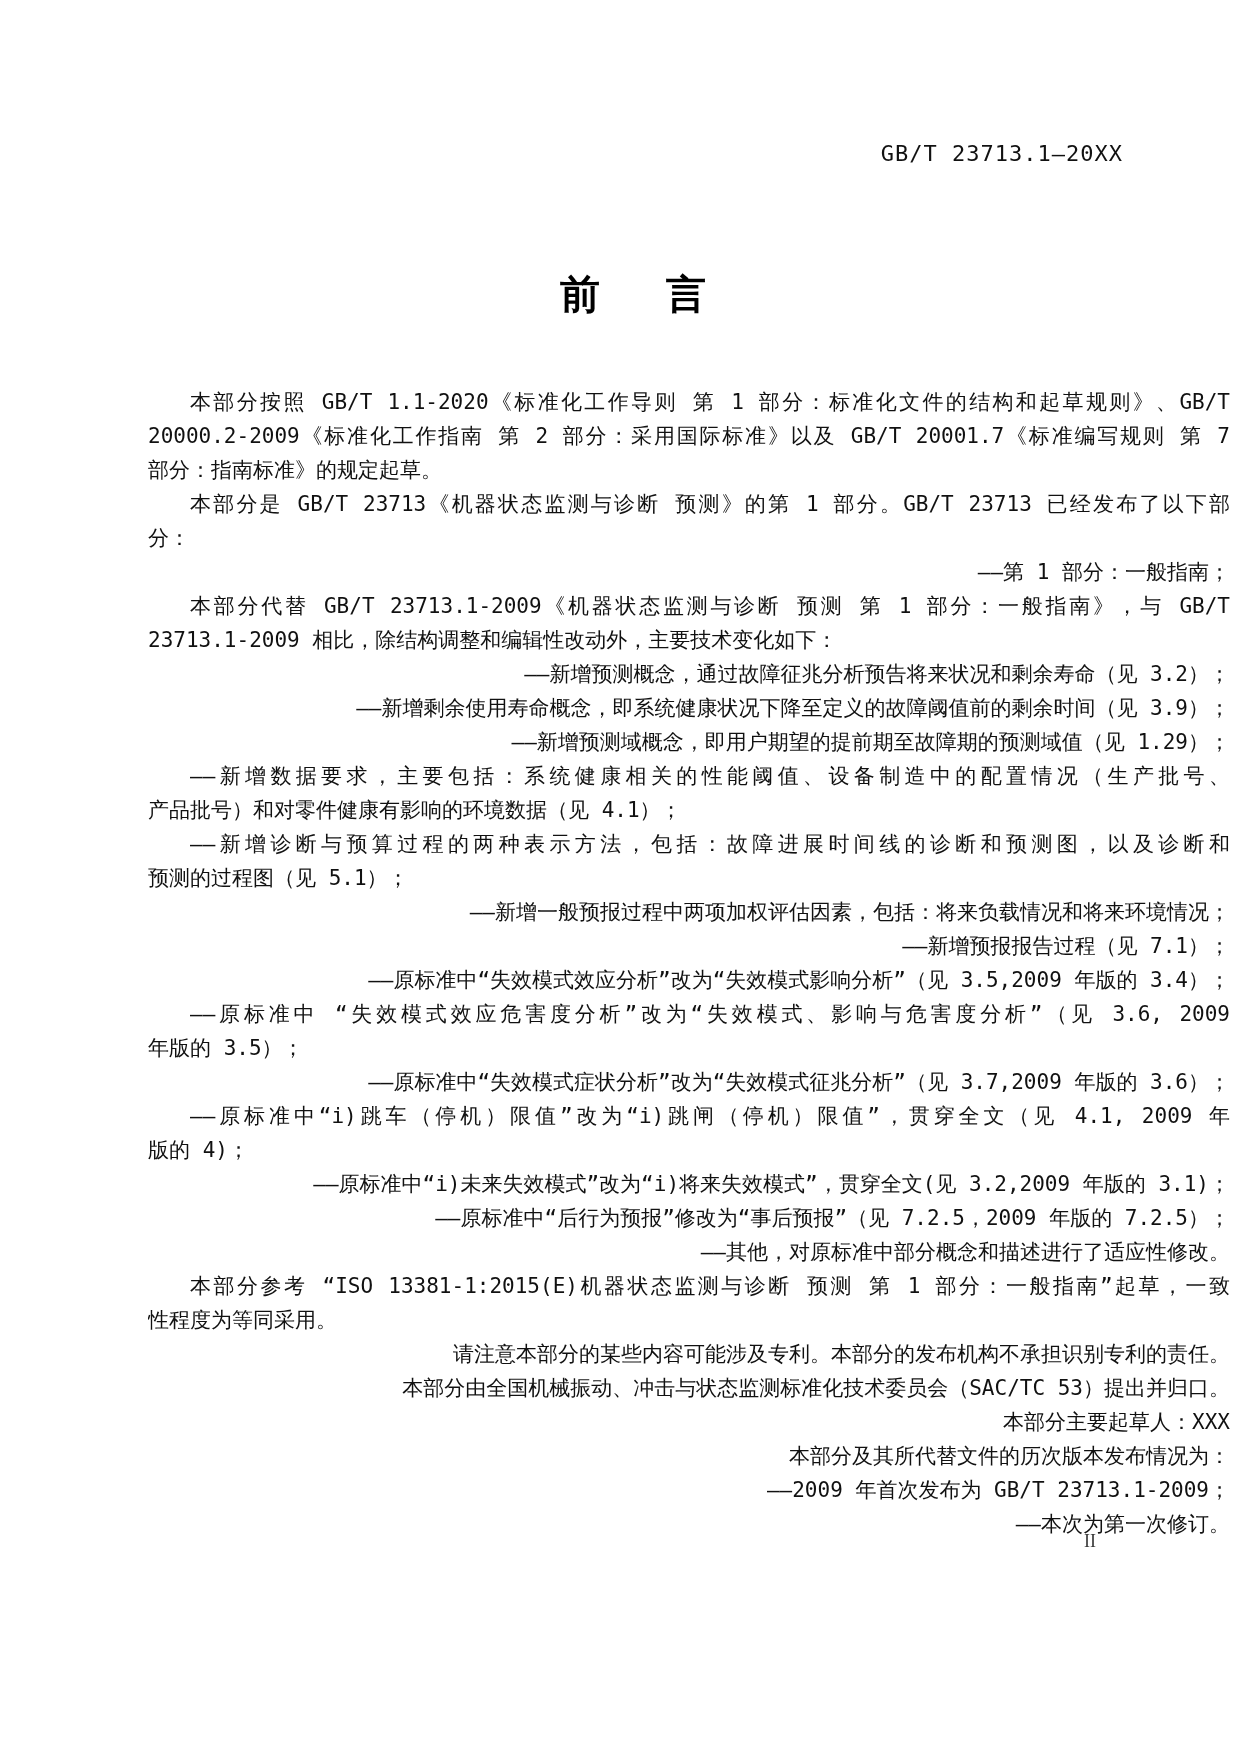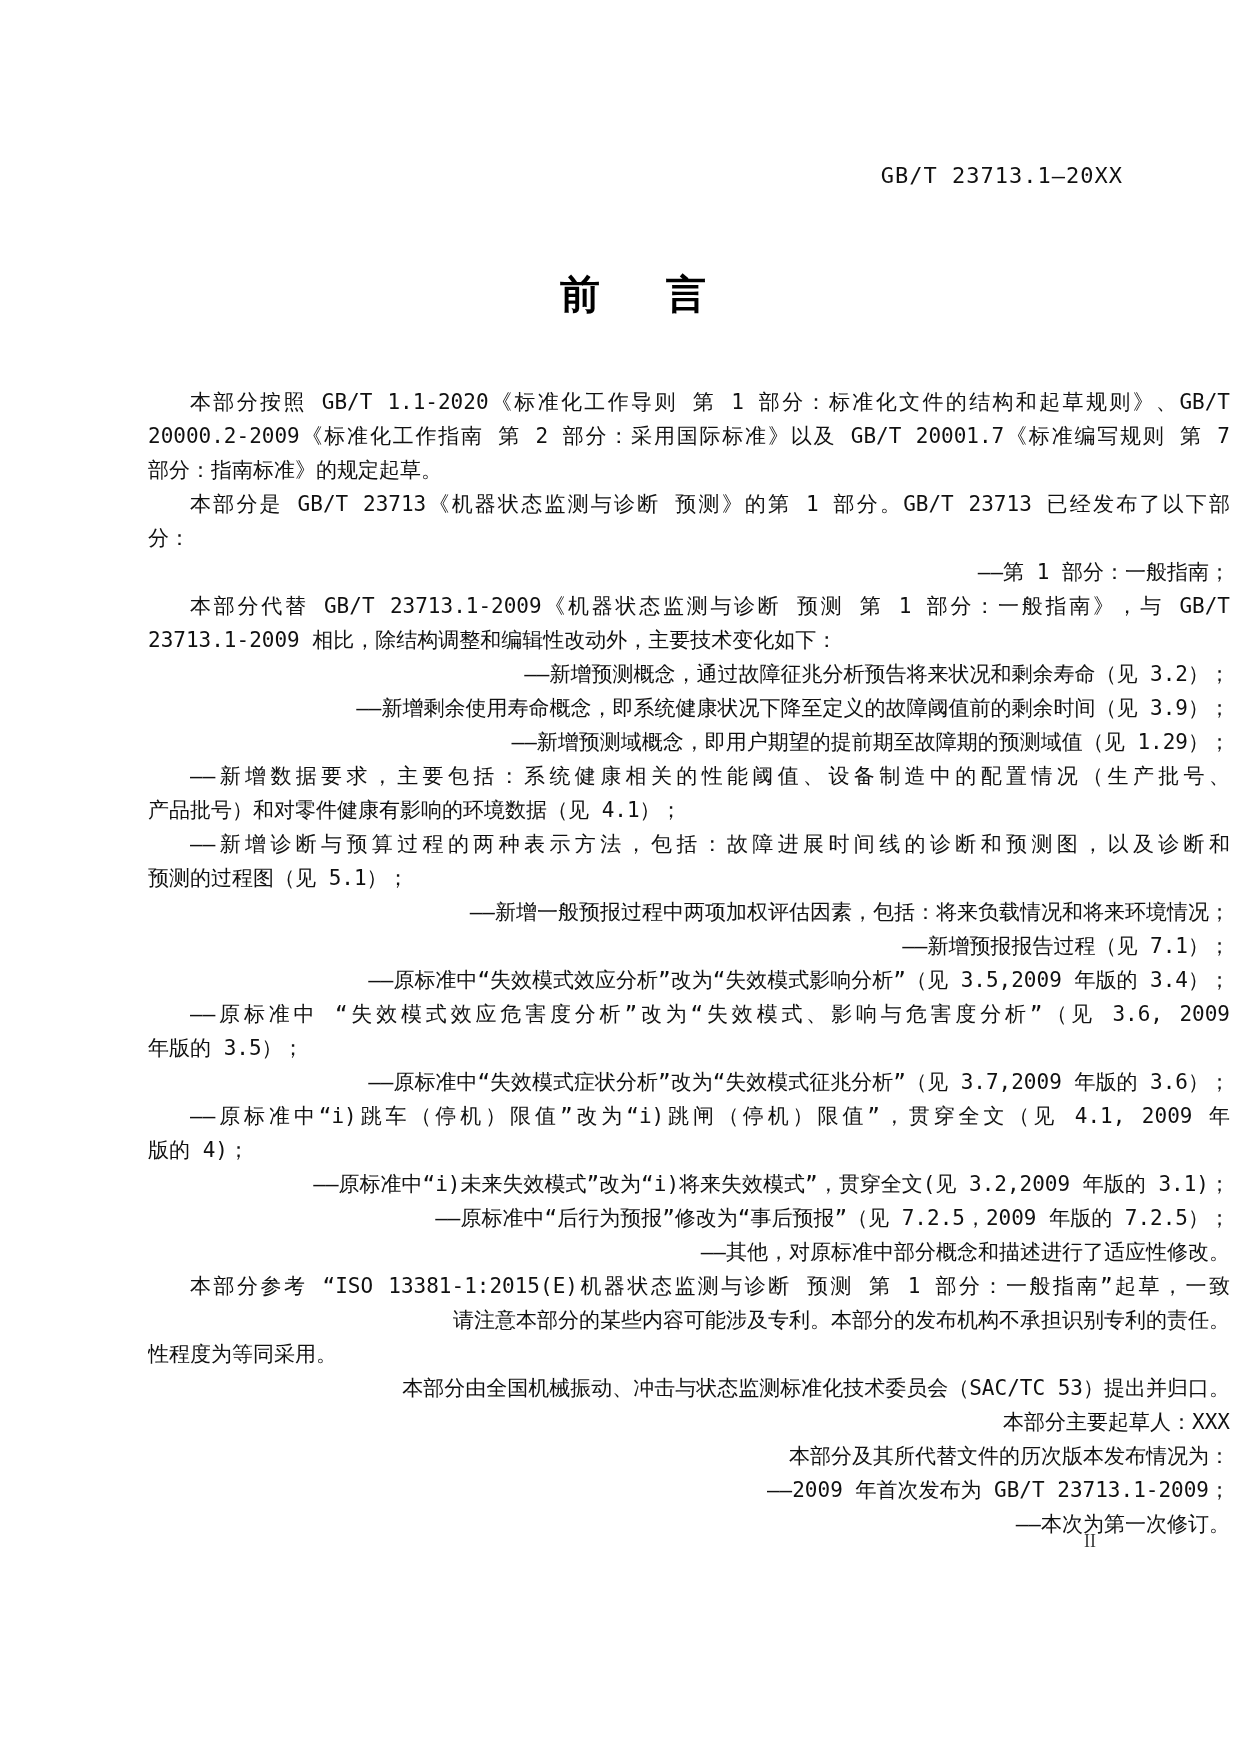--- a/index.html
+++ b/index.html
@@ -11,21 +11,21 @@
     position: relative;
     width: 1240px;
     height: 1754px;
     background: #ffffff;
     overflow: hidden;
     font-family: "DejaVu Sans Mono", "DejaVu Sans", sans-serif;
     color: #111111;
   }
   .doc-header {
     position: absolute;
-    top: 163px;
+    top: 141px;
     right: 117px;
     font-size: 22px;
     line-height: 26px;
     letter-spacing: 1px;
     color: #111111;
     white-space: nowrap;
     text-align: center;
   }
   .doc-title {
     position: absolute;
@@ -110,22 +110,22 @@
     <div class="line indent">——原标准中“失效模式效应分析”改为“失效模式影响分析”（见 3.5,2009 年版的 3.4）；</div>
     <div class="line indent fill">——原标准中 “失效模式效应危害度分析”改为“失效模式、影响与危害度分析”（见 3.6, 2009</div>
     <div class="line">年版的 3.5）；</div>
     <div class="line indent">——原标准中“失效模式症状分析”改为“失效模式征兆分析”（见 3.7,2009 年版的 3.6）；</div>
     <div class="line indent fill">——原标准中“i)跳车（停机）限值”改为“i)跳闸（停机）限值”，贯穿全文（见 4.1, 2009 年</div>
     <div class="line">版的 4)；</div>
     <div class="line indent">——原标准中“i)未来失效模式”改为“i)将来失效模式”，贯穿全文(见 3.2,2009 年版的 3.1)；</div>
     <div class="line indent">——原标准中“后行为预报”修改为“事后预报”（见 7.2.5，2009 年版的 7.2.5）；</div>
     <div class="line indent">——其他，对原标准中部分概念和描述进行了适应性修改。</div>
     <div class="line indent fill">本部分参考 “ISO 13381-1:2015(E)机器状态监测与诊断 预测 第 1 部分：一般指南”起草，一致</div>
+    <div class="line">性程度为等同采用。</div>
     <div class="line indent">请注意本部分的某些内容可能涉及专利。本部分的发布机构不承担识别专利的责任。</div>
-    <div class="line">性程度为等同采用。</div>
     <div class="line indent">本部分由全国机械振动、冲击与状态监测标准化技术委员会（SAC/TC 53）提出并归口。</div>
     <div class="line indent">本部分主要起草人：XXX</div>
     <div class="line indent">本部分及其所代替文件的历次版本发布情况为：</div>
     <div class="line indent">——2009 年首次发布为 GB/T 23713.1-2009；</div>
     <div class="line indent">——本次为第一次修订。</div>
   </div>
 
   <div class="page-number">II</div>
 
 </div>

